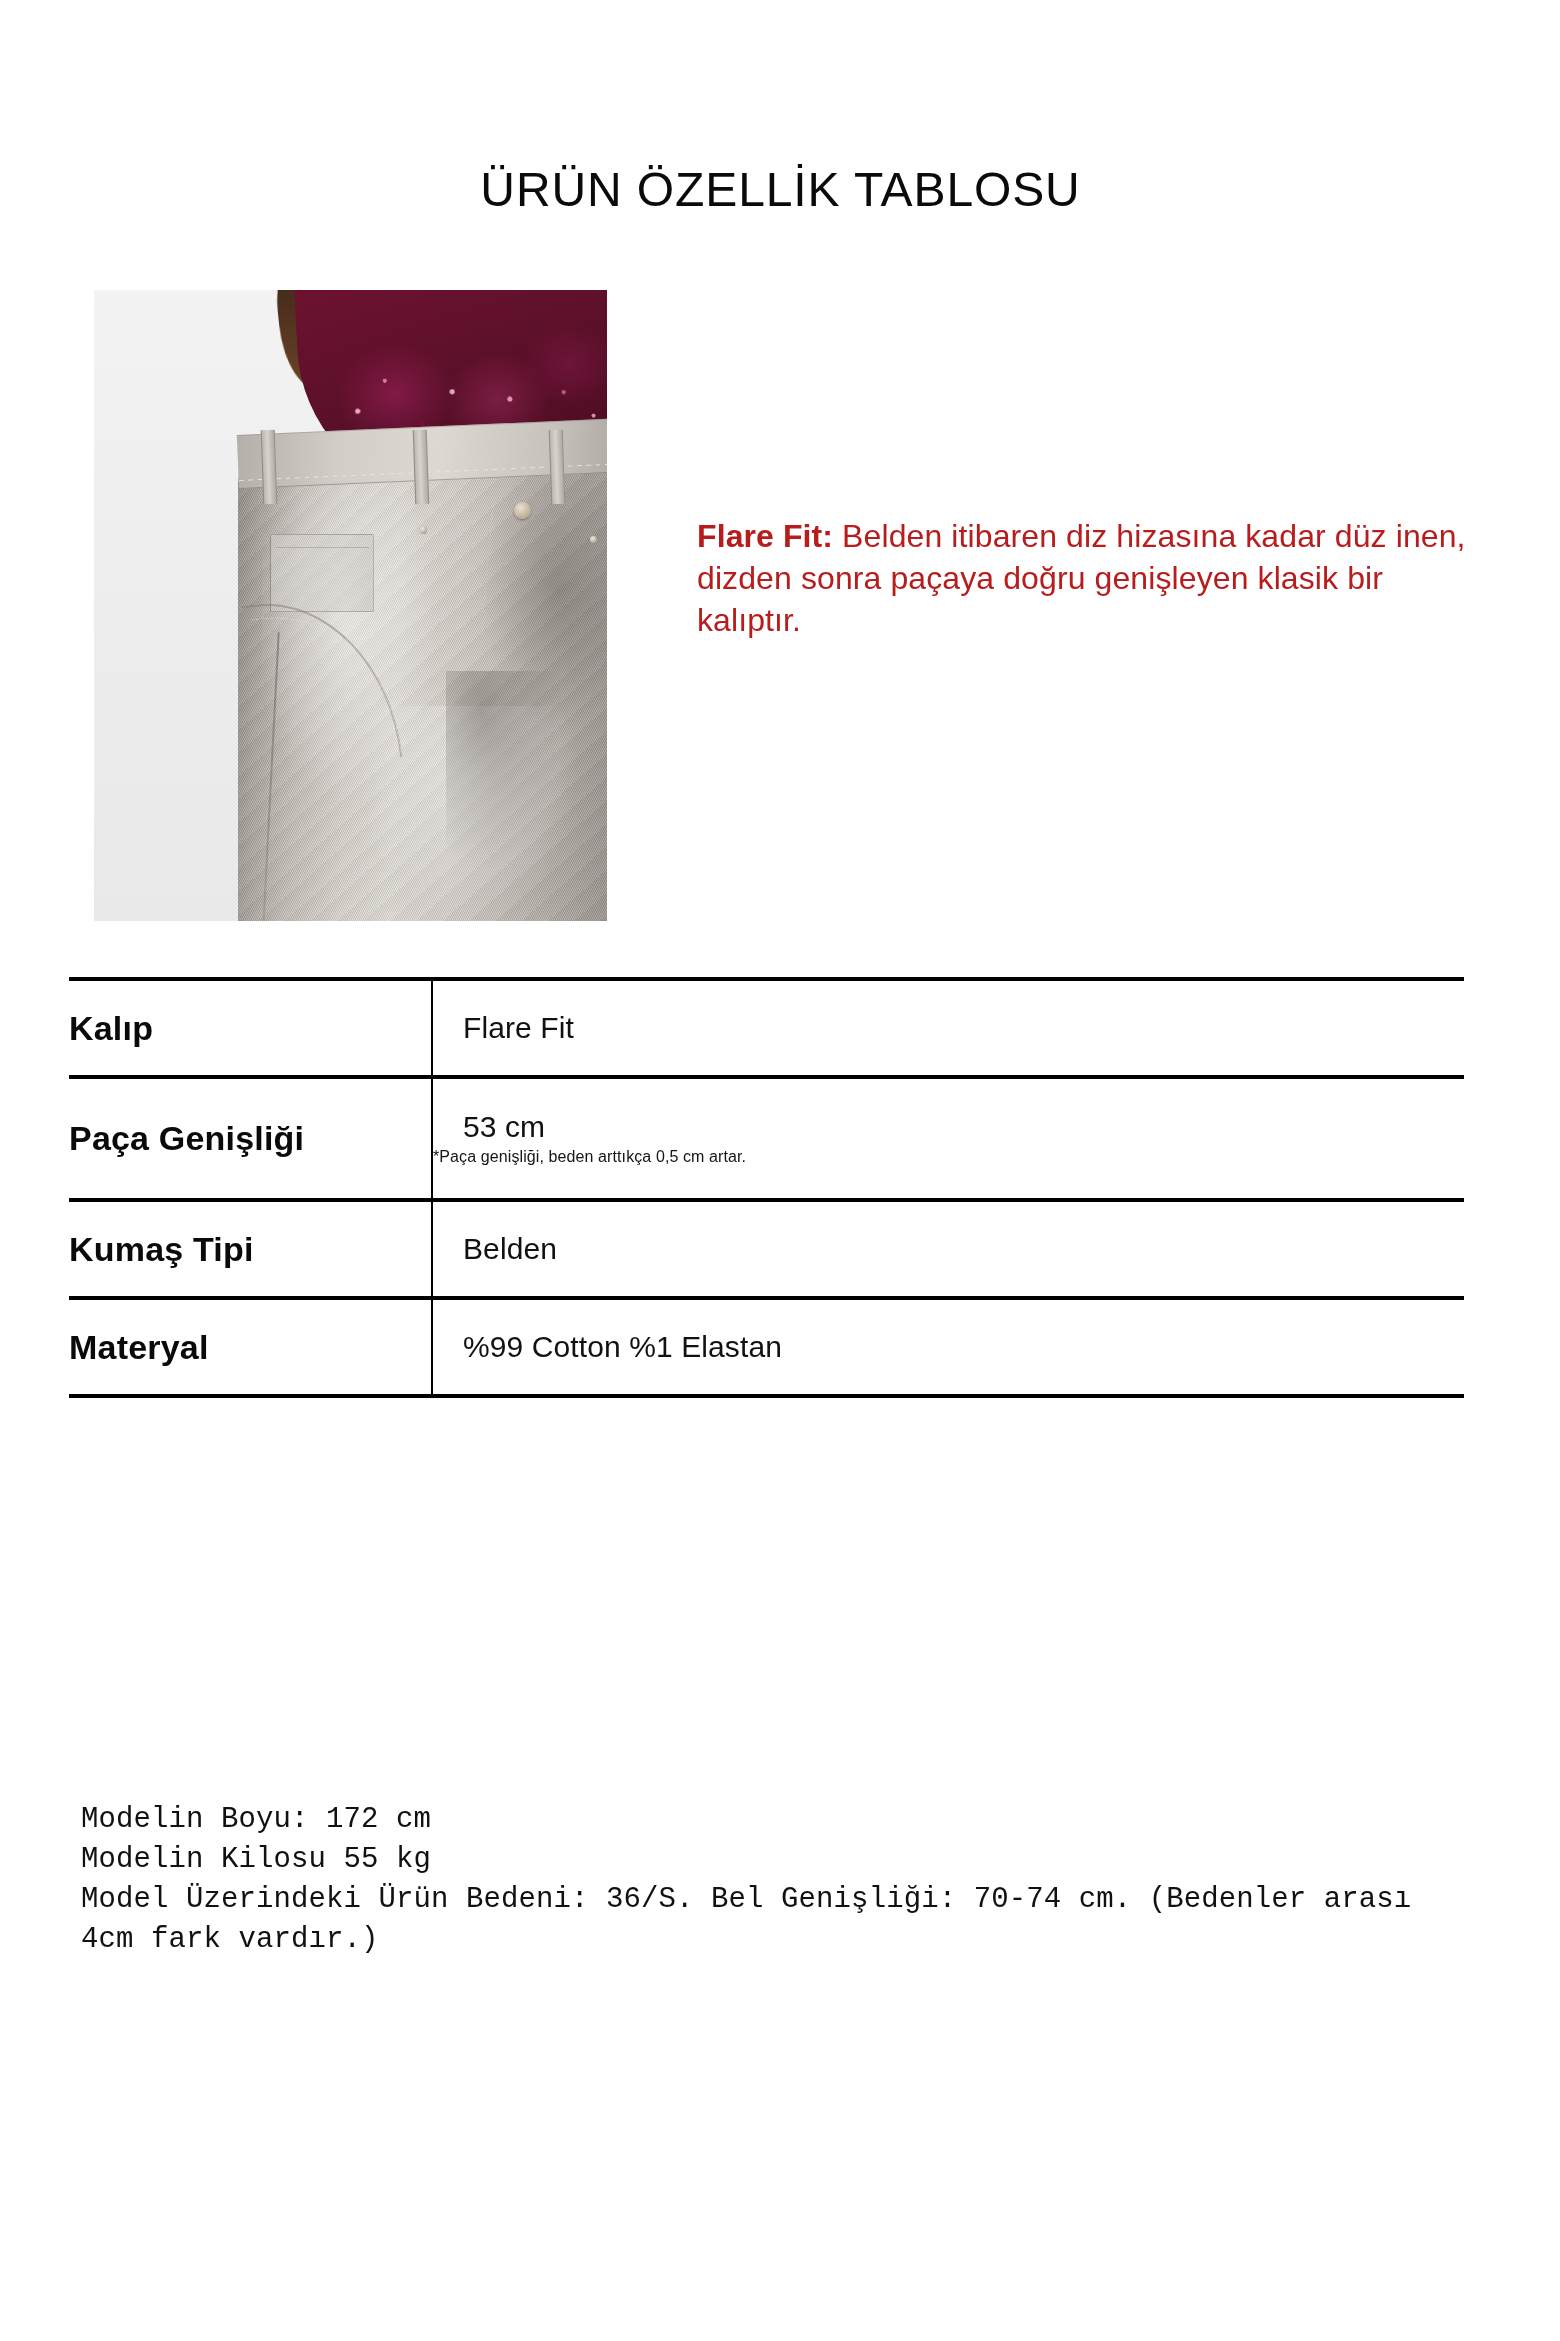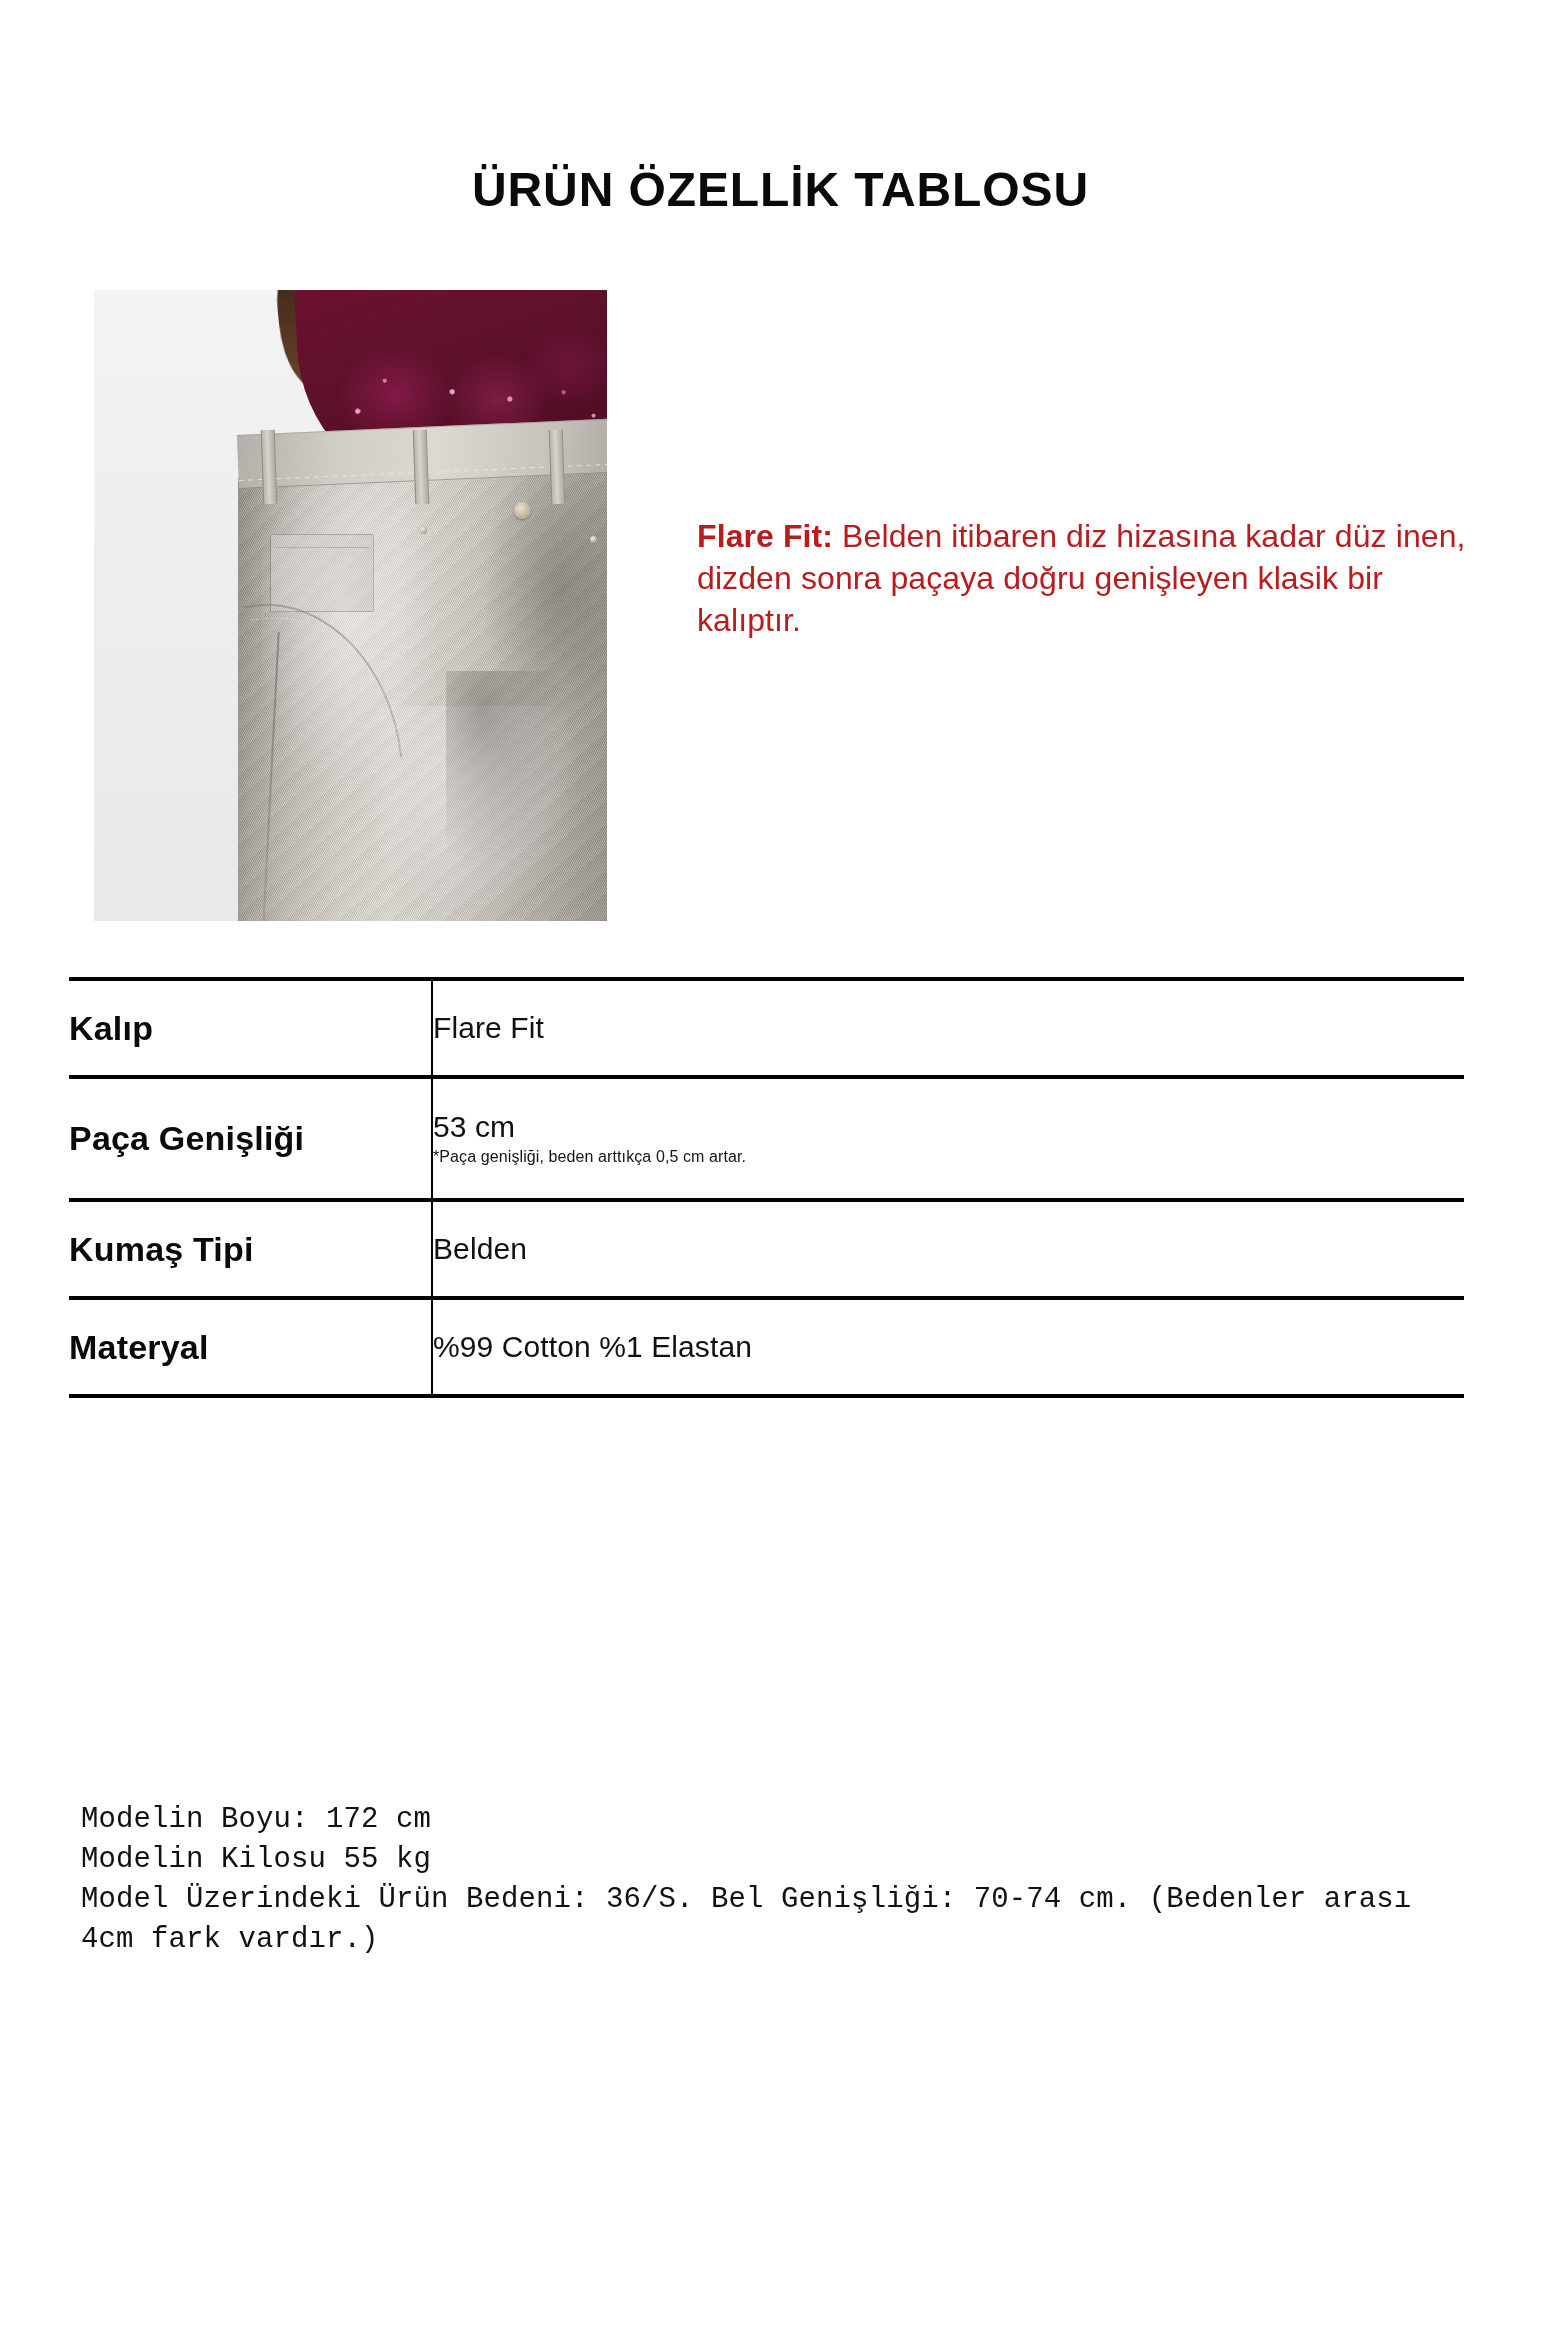--- a/index.html
+++ b/index.html
@@ -25,21 +25,21 @@
   }
 
   
   .title {
     position: absolute;
     top: 164px;
     left: 0;
     width: 1561px;
     text-align: center;
     font-size: 48px;
-    font-weight: 700;
+    font-weight: 400;
     letter-spacing: 0.9px;
     line-height: 1.1;
     color: #0a0a0a;
   }
 
   
   .photo {
     position: absolute;
     left: 94px;
     top: 290px;
@@ -356,20 +356,21 @@
     color: #111111;
     letter-spacing: 0.1px;
   }
 
   .row-short td { height: 98px; }
   .row-tall  td { height: 123px; }
 
   .value-main {
     display: block;
     line-height: 1.15;
+    padding-left: 30px;
   }
 
   .value-note {
     display: block;
     font-size: 16px;
     line-height: 1.25;
     margin-top: 2.3px;
     color: #151515;
     letter-spacing: 0.1px;
   }

